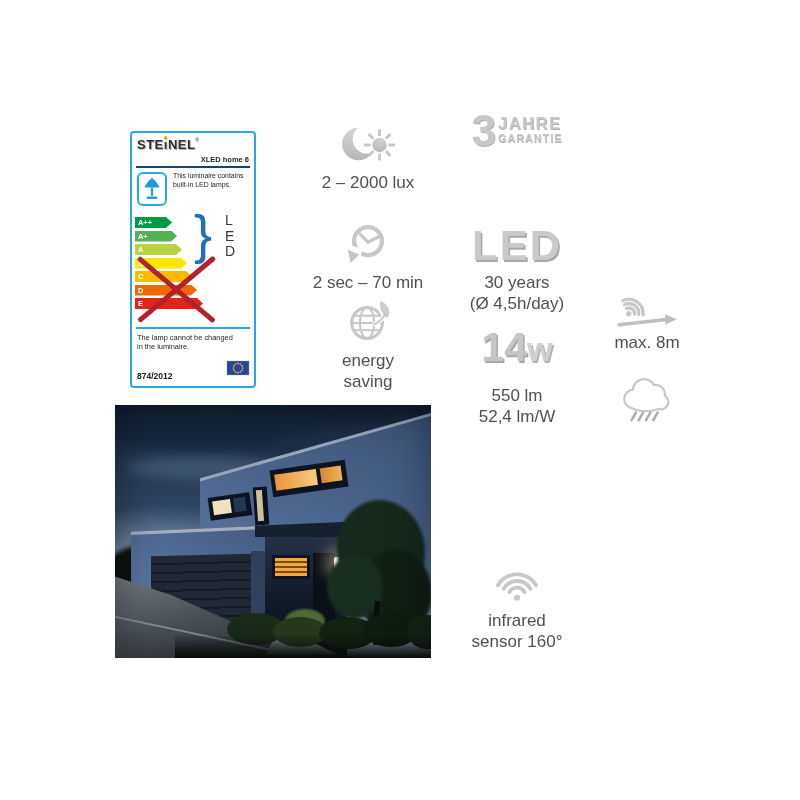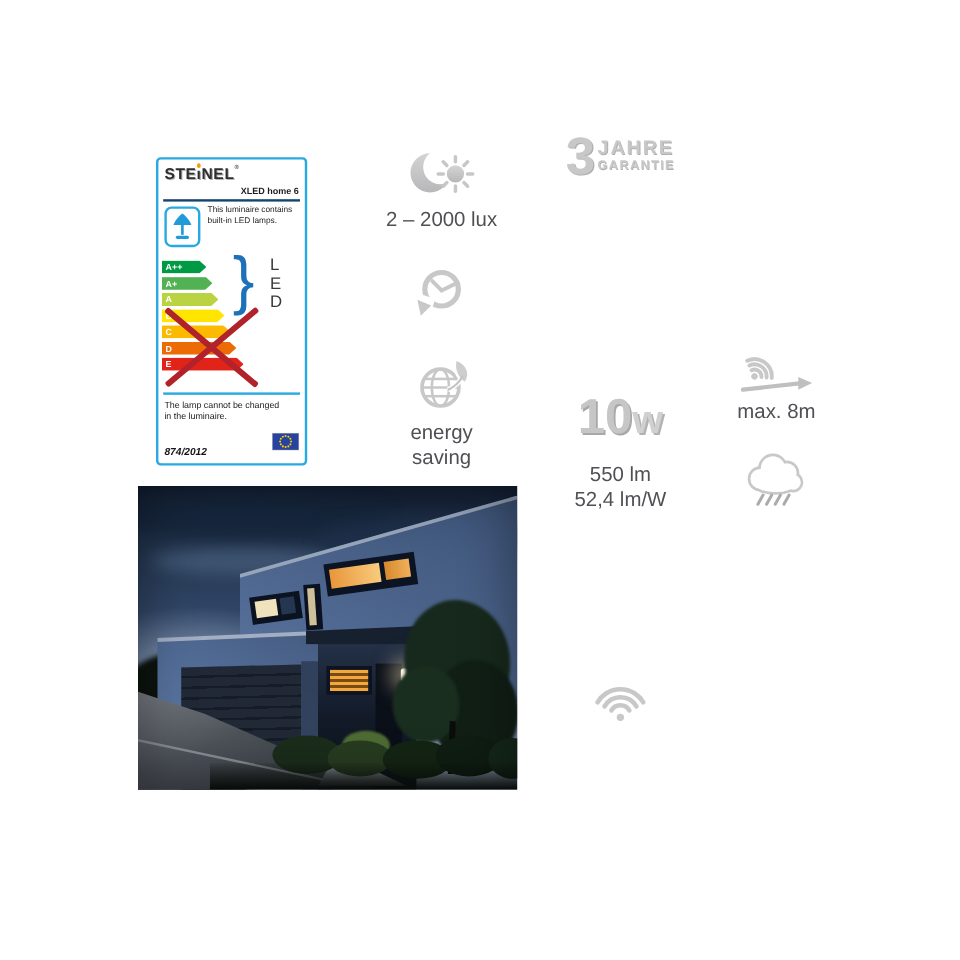--- a/index.html
+++ b/index.html
@@ -33,21 +33,21 @@
   .el-led div{height:15.5px;}
   .el-cross{position:absolute;left:0;top:117px;width:88px;height:78px;}
   .el-cross i{position:absolute;left:-6%;top:calc(50% - 2px);width:112%;height:4.5px;
     border-radius:2px;background:#b2222a;}
   .el-cross .xa{transform:rotate(40deg);}
   .el-cross .xb{transform:rotate(-40deg);}
   .el-rule2{position:absolute;left:4px;right:4px;top:194px;height:1.5px;background:#29a9e1;}
   .el-note2{position:absolute;left:5px;top:200px;width:112px;font-size:7.4px;line-height:9.4px;
     color:#222;white-space:pre-line;}
   .el-reg-num{position:absolute;left:5px;bottom:5px;font-size:8.5px;font-weight:bold;
-    font-style:italic;color:#161616;text-align:center;}
+    color:#161616;text-align:center;}
   .el-flag{position:absolute;right:5px;bottom:11px;width:22px;height:14px;}
 
   
   .f{position:absolute;width:124px;text-align:center;color:#4f5054;}
   .f .lbl{font-size:17px;line-height:21px;white-space:pre-line;margin-top:4px;}
   .w3{display:flex;justify-content:center;align-items:flex-start;color:#c8c8c9;}
   .w3 .three{font-size:44px;line-height:37px;font-weight:bold;text-shadow:1px 1px 0 #b0b0b0;}
   .w3 .wcol{text-align:left;margin-left:2px;padding-top:3px;}
   .w3 .jahre{font-size:16.5px;font-weight:bold;letter-spacing:1.5px;line-height:17px;
     text-shadow:.8px .8px 0 #b0b0b0;}
@@ -216,20 +216,21 @@
   <div class="f" style="left:306px;top:216px;">
     <svg width="60" height="52" viewBox="0 0 60 54">
       <circle cx="30" cy="26" r="14.5" fill="none" stroke="#c8c8c9" stroke-width="4.5"></circle>
       <rect x="10" y="32" width="13" height="13" fill="#ffffff" transform="rotate(18 16 38)"></rect>
       <polygon points="9,35 21,40 12,49" fill="#c8c8c9"></polygon>
       <g stroke="#c8c8c9" stroke-width="3.4" stroke-linecap="round">
         <path d="M30 27 L22 19"></path>
           <path d="M30 27 L41.5 21.5"></path>
       </g>
     </svg>
+    <div class="lbl">2 sec – 70 min</div>
   </div>
 
   <div class="f" style="left:306px;top:298px;">
     <svg width="60" height="48" viewBox="0 0 60 50">
       <circle cx="29" cy="26" r="16" fill="none" stroke="#c8c8c9" stroke-width="3.2"></circle>
       <ellipse cx="29" cy="26" rx="7.5" ry="16" fill="none" stroke="#c8c8c9" stroke-width="2.2"></ellipse>
       <g stroke="#c8c8c9" stroke-width="2.2">
         <path d="M16 18.5 H42"></path>
           <path d="M13 26 H45"></path>
           <path d="M16 33.5 H42"></path>
@@ -246,37 +247,44 @@
   <div class="f" style="left:455px;top:112px;">
     <div class="w3">
       <div class="three">3</div>
       <div class="wcol">
         <div class="jahre">JAHRE</div>
         <div class="gar">GARANTIE</div>
       </div>
     </div>
   </div>
 
+  <div class="f" style="left:455px;top:226px;">
+    <div class="bigled">LED</div>
+    <div class="lbl" style="margin-top:6px;">30 years
+(Ø 4,5h/day)</div>
+  </div>
 
   <div class="f" style="left:455px;top:324px;">
-    <div class="bigpow"><span class="v">10</span><span class="u">w</span></div>
+    <div class="bigpow"><span class="v">14</span><span class="u">w</span></div>
     <div class="lbl" style="margin-top:14px;">550 lm
 52,4 lm/W</div>
   </div>
 
 
   <div class="f" style="left:455px;top:558px;">
     <svg width="60" height="46" viewBox="0 0 60 48">
       <g stroke="#c8c8c9" stroke-width="4" stroke-linecap="round" fill="none">
         <path d="M22.2 35.5 A9 9 0 0 1 37.8 35.5"></path>
         <path d="M16.2 32 A16 16 0 0 1 43.9 32"></path>
         <path d="M10.1 28.5 A23 23 0 0 1 49.9 28.5"></path>
       </g>
       <circle cx="30" cy="41.5" r="3.2" fill="#c8c8c9"></circle>
     </svg>
+    <div class="lbl" style="margin-top:6px;">infrared
+sensor 160°</div>
   </div>
 
   <div class="f" style="left:585px;top:282px;">
     <svg width="66" height="48" viewBox="0 0 66 50">
       <g transform="rotate(35 14 33)">
         <circle cx="14" cy="33" r="2.8" fill="#c8c8c9"></circle>
         <g stroke="#c8c8c9" stroke-width="3.4" stroke-linecap="round" fill="none">
           <path d="M8.8 30 A6 6 0 0 1 19.2 30"></path>
           <path d="M4.91 27.75 A10.5 10.5 0 0 1 23.09 27.75"></path>
           <path d="M1 25.5 A15 15 0 0 1 27 25.5"></path>

